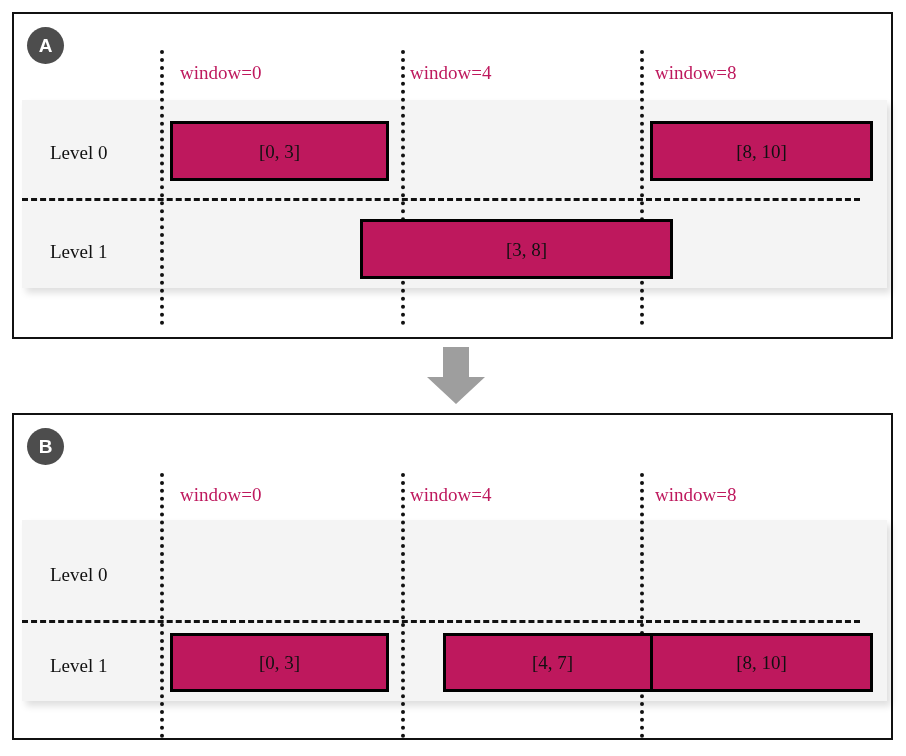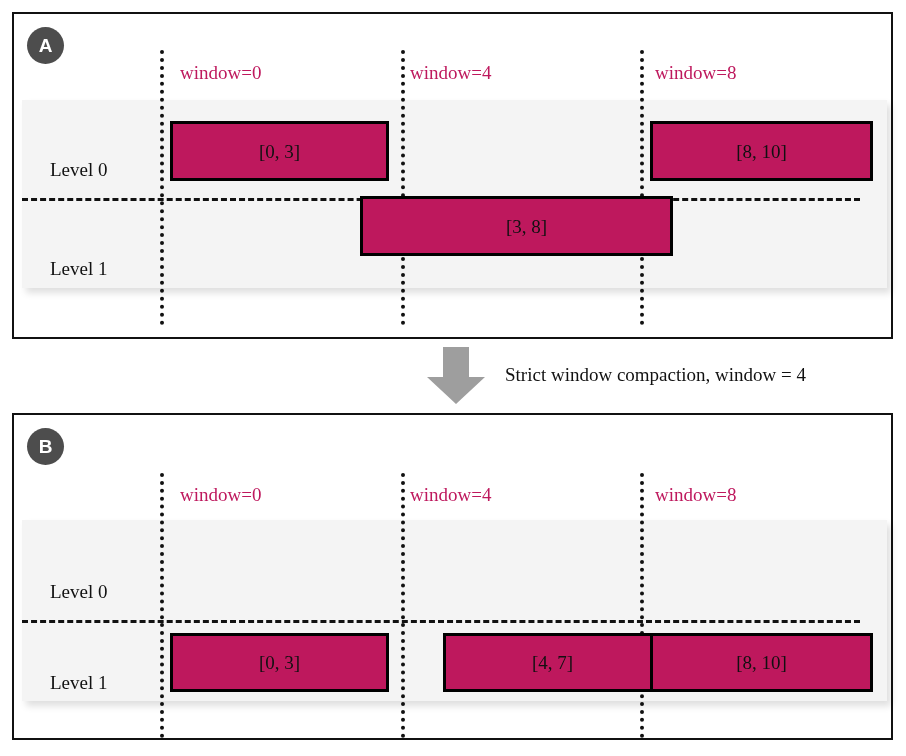--- a/index.html
+++ b/index.html
@@ -57,21 +57,20 @@
   
   #panel-b .band { top: 105px; height: 181px; }
 
   
   .row-label {
     position: absolute;
     left: 36px;
     font-size: 19px;
     color: #111111;
     white-space: nowrap;
-    margin-top: 17px;
   }
 
   
   .level-divider {
     position: absolute;
     left: 8px;
     width: 838px;
     height: 0;
     border-top: 3px dashed #111111;
   }
@@ -147,28 +146,27 @@
 
   <div class="level-divider" style="top:184px;"></div>
 
   <div class="vline" style="left:146px; top:36px; height:275px;"></div>
   <div class="vline" style="left:387px; top:36px; height:275px;"></div>
   <div class="vline" style="left:626px; top:36px; height:275px;"></div>
 
   <div class="ibox" style="left:156px; top:107px; width:219px; height:60px;">[0, 3]</div>
   <div class="ibox" style="left:636px; top:107px; width:223px; height:60px;">[8, 10]</div>
 
-  <div class="ibox" style="left:346px; top:182px; width:313px; height:60px;padding-left:20px;">[3, 8]</div>
+  <div class="ibox" style="left:346px; top:205px; width:313px; height:60px;padding-left:20px;">[3, 8]</div>
 </div>
 
 <div id="transition">
   <svg id="arrow-down" viewBox="0 0 62 58">
     <polygon points="18,0 44,0 44,30 60,30 31,57 2,30 18,30" fill="#9e9e9e"></polygon>
   </svg>
-  <div id="transition-caption">Strict window compaction, window = 4</div>
 </div>
 
 <div class="panel" id="panel-b">
 
   <div class="band"></div>
 
   <div class="badge">B</div>
 
   <div class="win-label" style="left:166px; top:69px; width:224px;">window=0</div>
   <div class="win-label" style="left:396px; top:69px; width:224px;">window=4</div>

